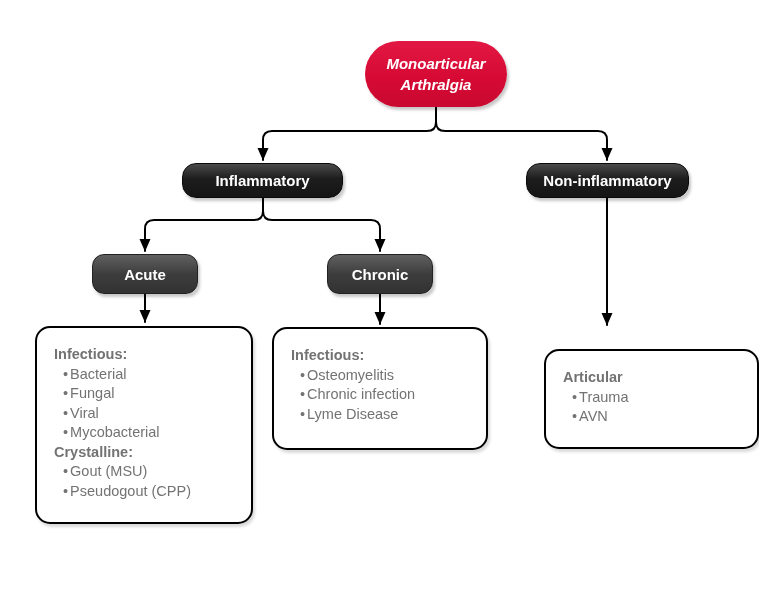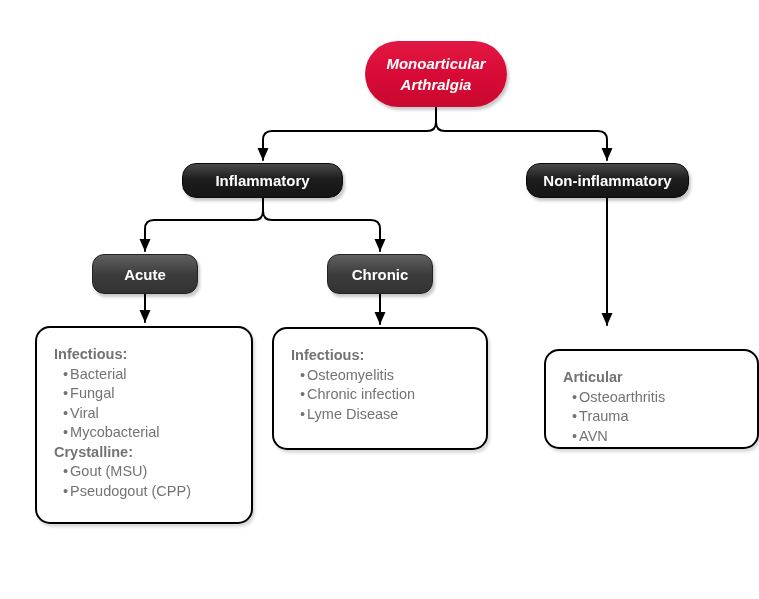--- a/index.html
+++ b/index.html
@@ -128,20 +128,19 @@
         <li>Chronic infection</li>
         <li>Lyme Disease</li>
       </ul>
     </div>
   </div>
 
   <div class="leaf leaf-articular">
     <div class="section">
       <div class="heading">Articular</div>
       <ul>
-        <li>Osteoarthritis</li>
         <li>Trauma</li>
         <li>AVN</li>
       </ul>
     </div>
   </div>
 
 </div>
 
 </body></html>

